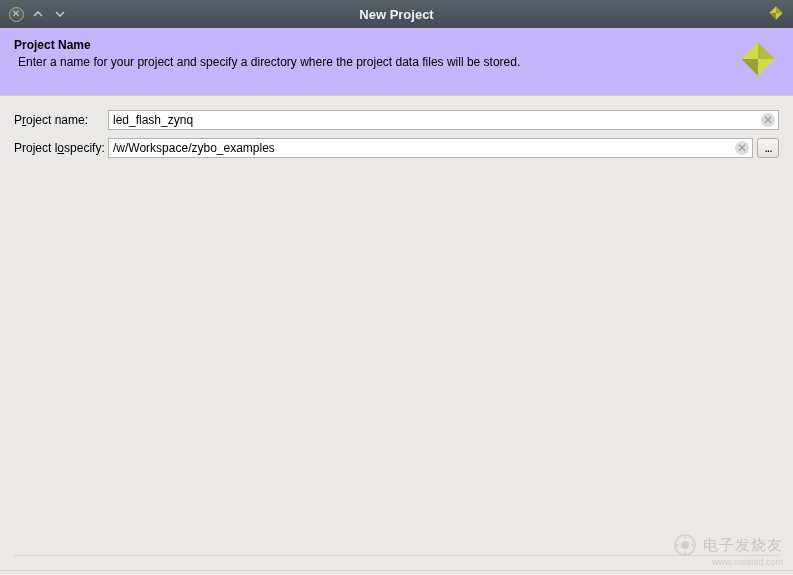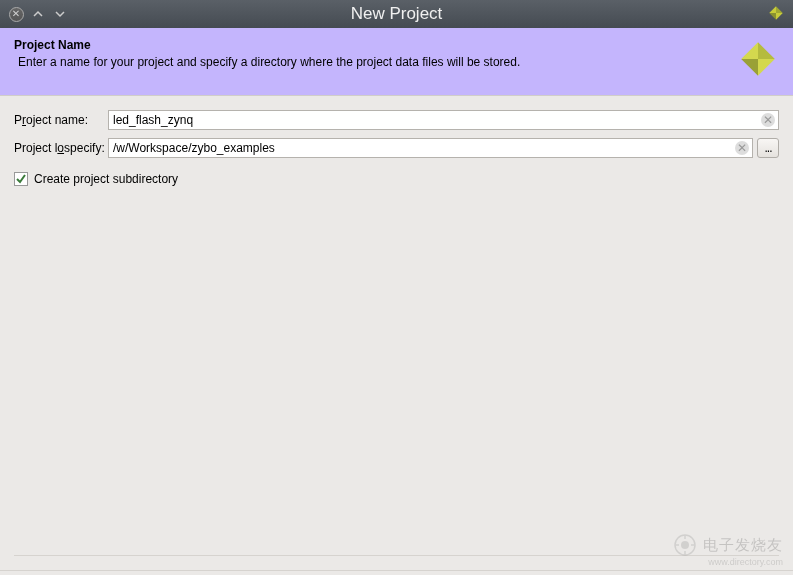--- a/index.html
+++ b/index.html
@@ -47,22 +47,23 @@
       align-items: center;
       justify-content: center;
       font-size: 10px;
       line-height: 1;
       background: linear-gradient(to bottom, #666, #555);
     }
     .titlebar-title {
       position: absolute;
       left: 50%;
       transform: translateX(-50%);
-      font-size: 17px;
+      font-size: 13px;
       color: #f0f0f0;
+      font-weight: bold;
     }
     .titlebar-right {
       margin-left: auto;
     }
     .header-panel {
       background: #c4b5fd;
       padding: 10px 14px 12px 14px;
       display: flex;
       align-items: flex-start;
       border-bottom: 1px solid #d0cdc9;
@@ -274,40 +275,32 @@
       <input type="text" class="text-input" value="/w/Workspace/zybo_examples" style="">
       <div class="clear-btn">
         <span>✕</span>
       </div>
     </div>
     <div class="browse-btn">
       <span>...</span>
     </div>
   </div>
 
-  <div class="checkbox-row">
-    <div class="checkbox">
-      <svg viewBox="0 0 12 12">
-          <path d="M2 6 L5 9 L10 2" stroke="#3a7a3a" stroke-width="2" fill="none"></path>
-        </svg>
-    </div>
-    <span>Create project subdirectory</span>
-  </div>
 
 
   <div class="divider"></div>
 </div>
 
 <div class="footer">
 
   <div class="footer-spacer"></div>
 
 </div>
 
 <div class="watermark">
   <svg width="24" height="24" viewBox="0 0 24 24">
     <circle cx="12" cy="12" r="10" fill="none" stroke="#888" stroke-width="1.5"></circle>
     <circle cx="12" cy="12" r="4" fill="#888"></circle>
     <path d="M12 2 L12 6 M12 18 L12 22 M2 12 L6 12 M18 12 L22 12" stroke="#888" stroke-width="1.5"></path>
   </svg>
   <span class="wm-text">电子发烧友</span>
 </div>
-<div class="watermark-sub">www.directory.com</div>
+<div class="watermark-sub">www.created.com</div>
 
 </body></html>

